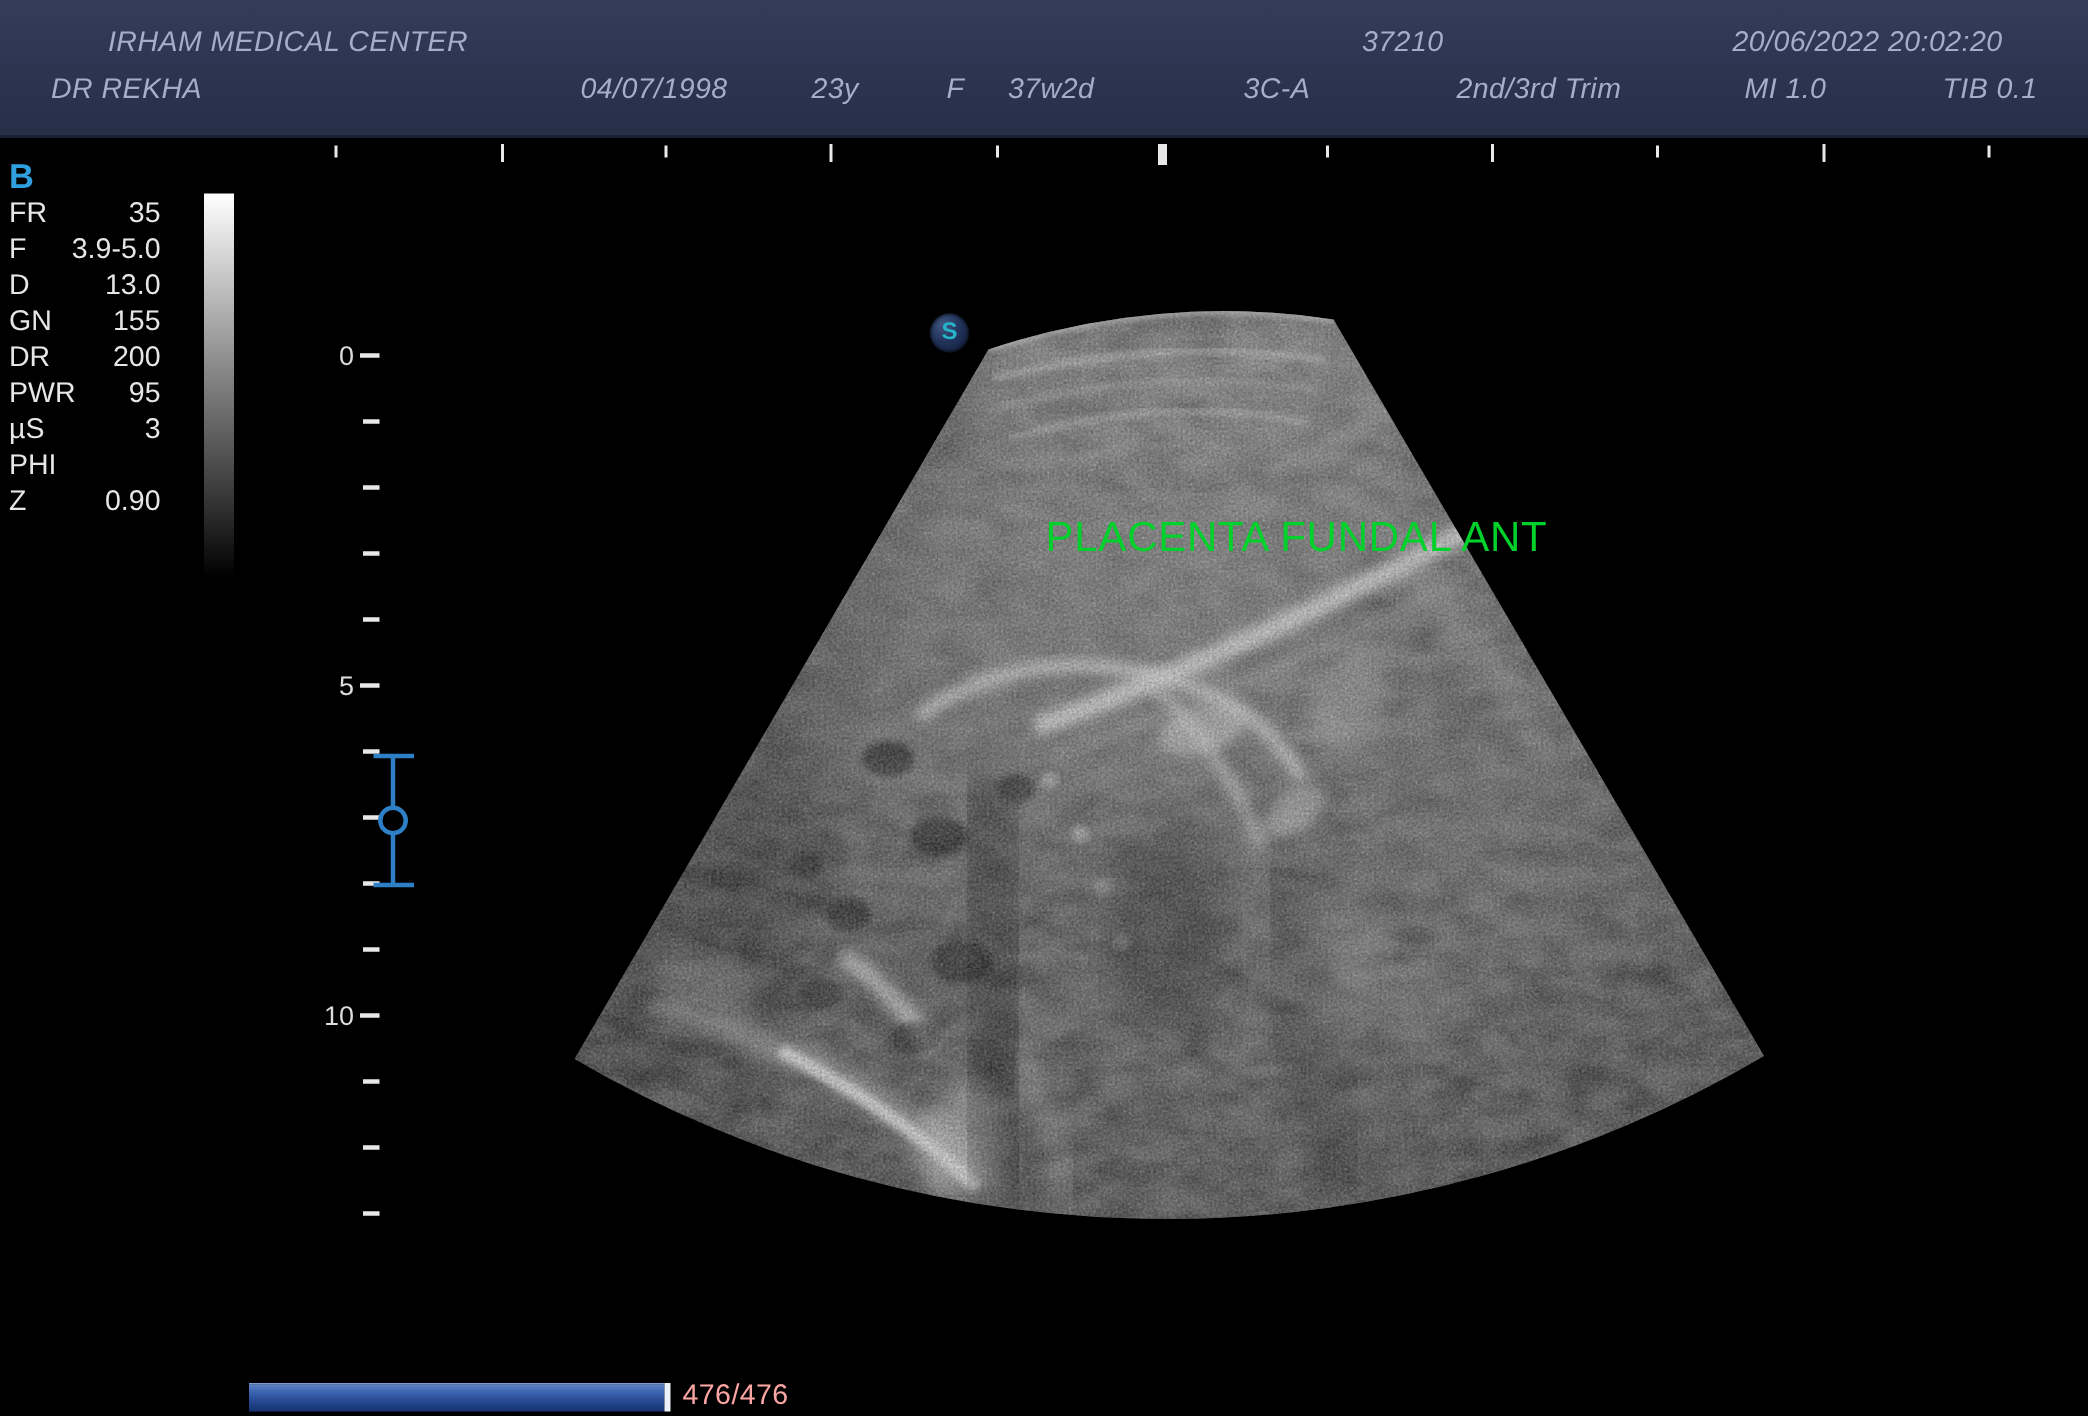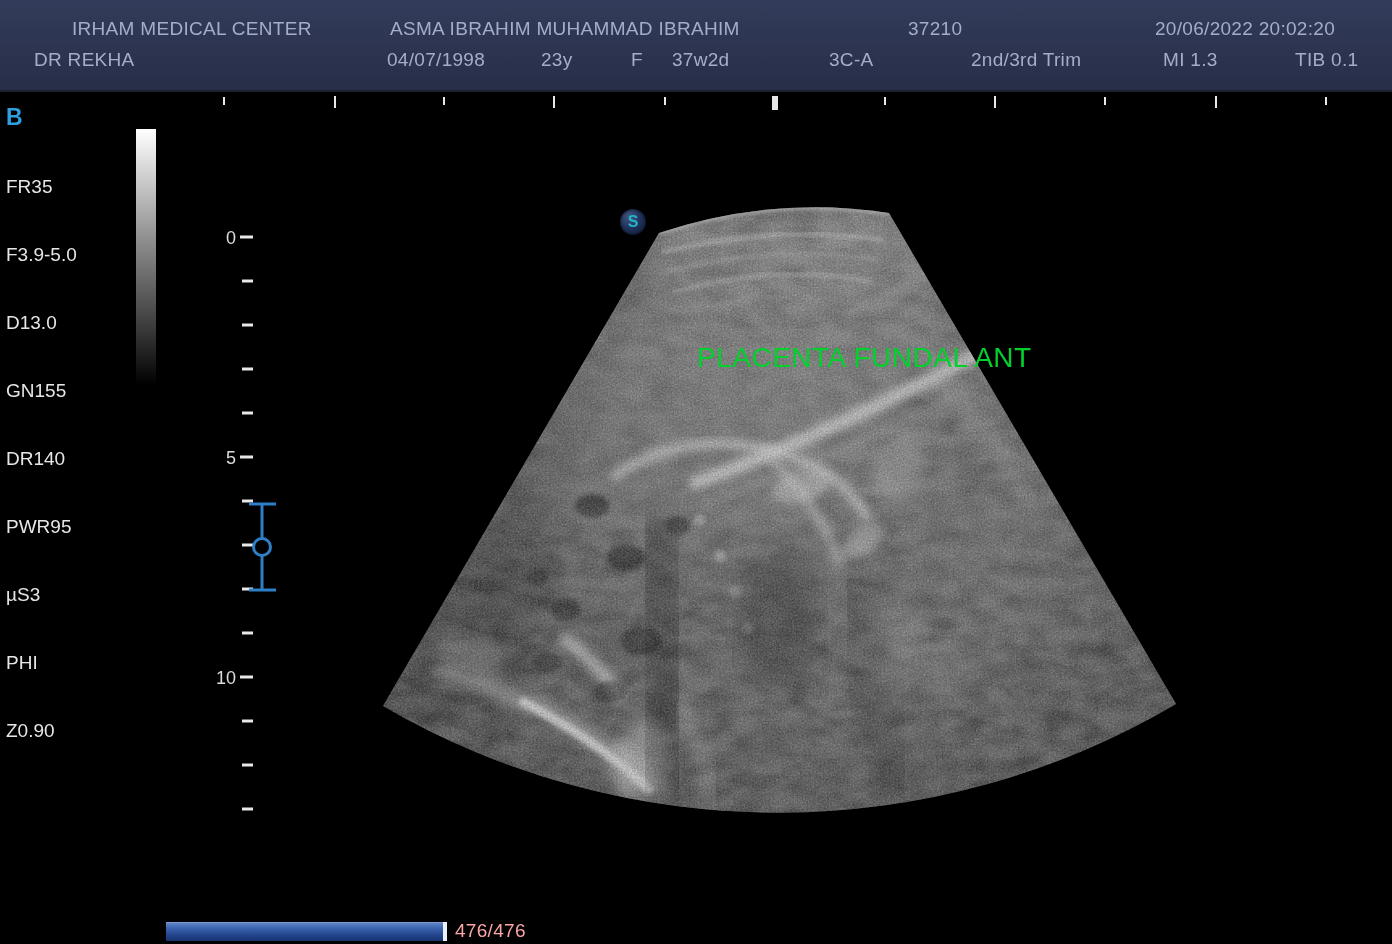--- a/index.html
+++ b/index.html
@@ -9,33 +9,34 @@
     -webkit-font-smoothing:antialiased;
   }
   
   .hdr{
     position:absolute;left:0;top:0;width:1392px;height:92px;
     background:linear-gradient(180deg,#333c5a 0%, #2c3450 55%, #272e47 100%);
     border-bottom:2px solid #1b2133;
     box-sizing:border-box;
     color:var(--header-text,#a6adc9);
     font-size:19px;
+    font-style:italic;
   }
   .hdr span{position:absolute;white-space:nowrap;letter-spacing:.3px;}
   .r1{top:18px;}
   .r2{top:49px;text-align:center;}
   
   .mode-letter{
     position:absolute;left:6px;top:104px;
     color:var(--accent-blue,#2f9fe0);
     font-size:23px;font-weight:bold;
   }
   .params{position:absolute;left:6px;top:131px;width:101px;}
-  .param-row{display:flex;justify-content:flex-start;height:24px;line-height:24px;
-    color:#e6e6e6;font-size:19px;margin-top:44px;}
+  .param-row{display:flex;justify-content:space-between;height:24px;line-height:24px;
+    color:#e6e6e6;font-size:19px;}
   .gray-bar{
     position:absolute;left:136px;top:129px;width:20px;height:256px;
     background:linear-gradient(180deg,#ffffff 0%,#8a8a8a 45%,#3a3a3a 78%,#000 100%);
   }
   
   .depth-label{
     position:absolute;width:30px;text-align:right;color:#dcdcdc;font-size:18px;
     transform:translateY(-50%);
   }
   
@@ -68,31 +69,30 @@
   }
   .stage{position:absolute;left:0;top:0;}
   .tick{fill:#e8e8e8;}
   .focus{stroke:var(--focus-blue,#2e7fc6);}
 </style>
 </head>
 <body>
 
 <div class="hdr">
   <span class="r1" style="left:72px">IRHAM MEDICAL CENTER</span>
-  <span class="r1" style="left:390px">ASMA IBRAHIM MUHAMMAD IBRAHIM</span>
   <span class="r1" style="left:908px">37210</span>
   <span class="r1" style="left:1155px">20/06/2022 20:02:20</span>
   <span class="r2" style="left:34px">DR REKHA</span>
   <span class="r2" style="left:387px">04/07/1998</span>
   <span class="r2" style="left:541px">23y</span>
   <span class="r2" style="left:631px">F</span>
   <span class="r2" style="left:672px">37w2d</span>
   <span class="r2" style="left:829px">3C-A</span>
   <span class="r2" style="left:971px">2nd/3rd Trim</span>
-  <span class="r2" style="left:1163px">MI 1.3</span>
+  <span class="r2" style="left:1163px">MI 1.0</span>
   <span class="r2" style="left:1295px">TIB 0.1</span>
 </div>
 
 <svg class="stage" width="1392" height="944" viewBox="0 0 1392 944" aria-hidden="true">
   <defs>
     <radialGradient id="fanBase" gradientUnits="userSpaceOnUse" cx="775" cy="28" r="790">
       <stop offset="0" stop-color="#101010"></stop>
       <stop offset="0.21" stop-color="#3a3a3a"></stop>
       <stop offset="0.28" stop-color="#6b6b6b"></stop>
       <stop offset="0.42" stop-color="#5a5a5a"></stop>
@@ -248,21 +248,21 @@
   <div class="param-row">
       <span>D</span>
       <span>13.0</span>
     </div>
   <div class="param-row">
       <span>GN</span>
       <span>155</span>
     </div>
   <div class="param-row">
       <span>DR</span>
-      <span>140</span>
+      <span>200</span>
     </div>
   <div class="param-row">
       <span>PWR</span>
       <span>95</span>
     </div>
   <div class="param-row">
       <span>µS</span>
       <span>3</span>
     </div>
   <div class="param-row">

